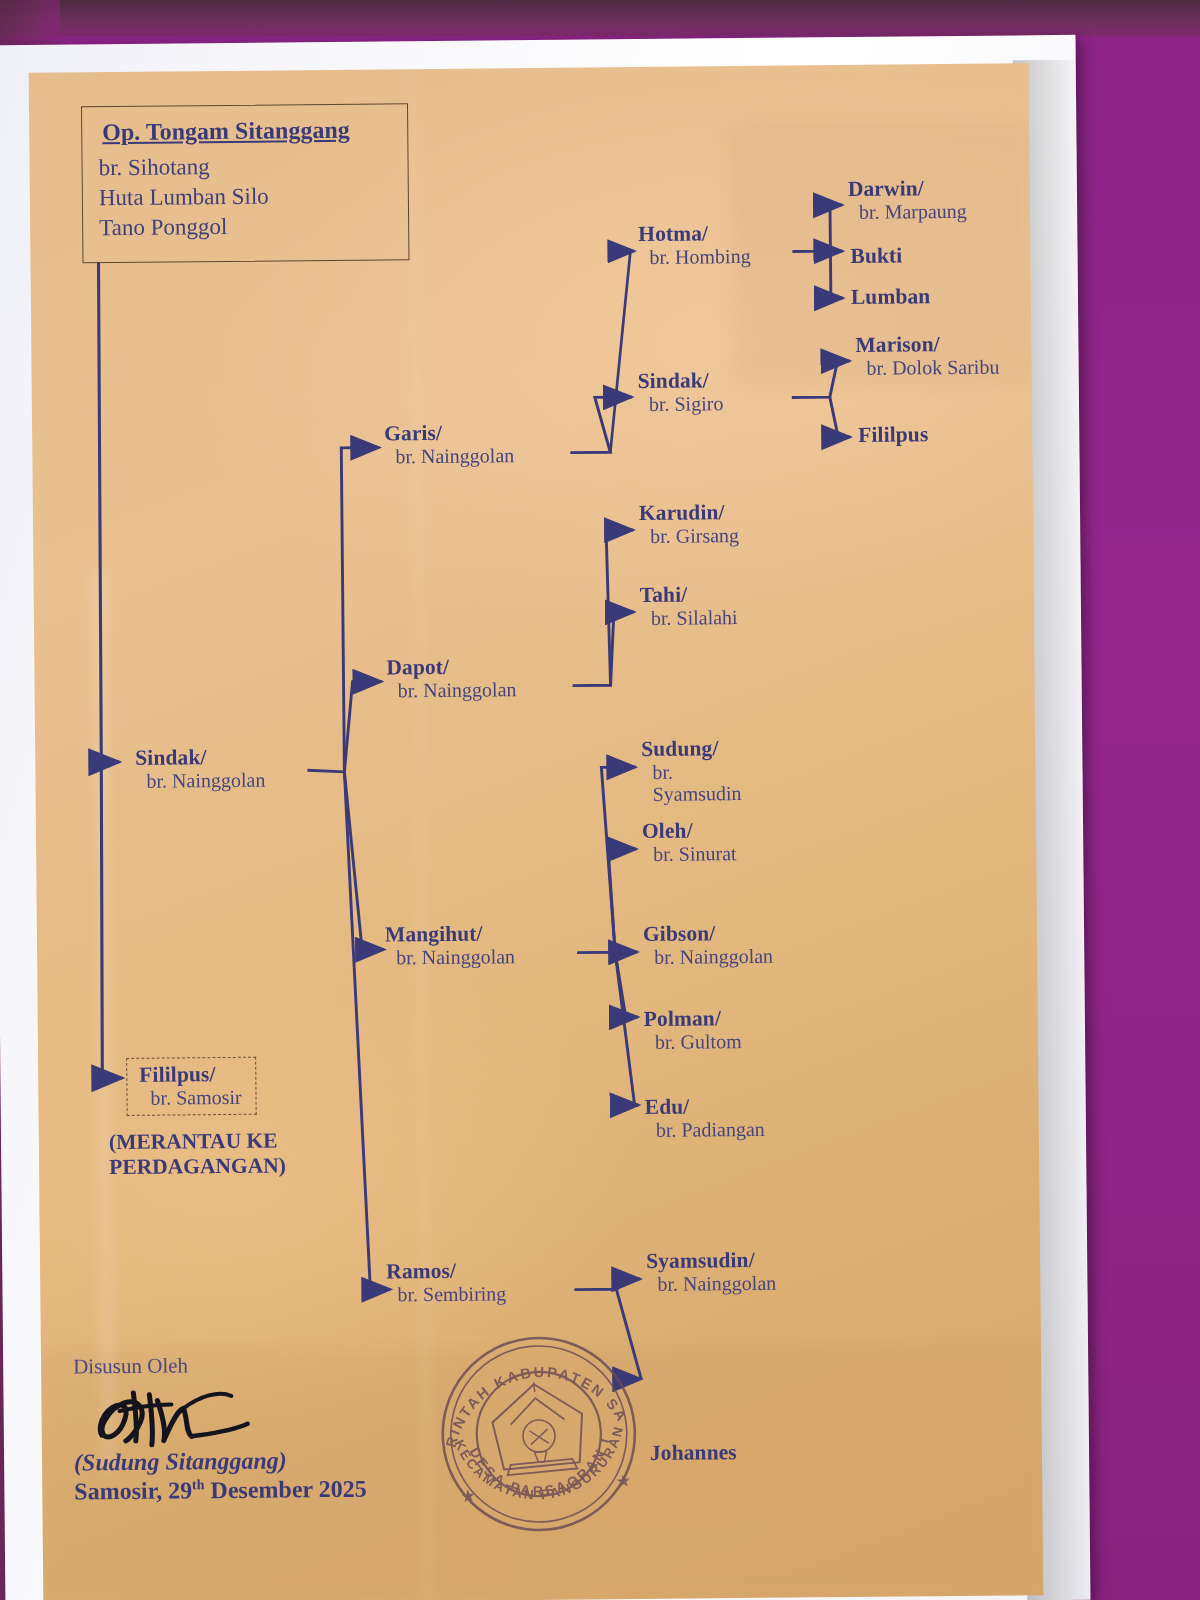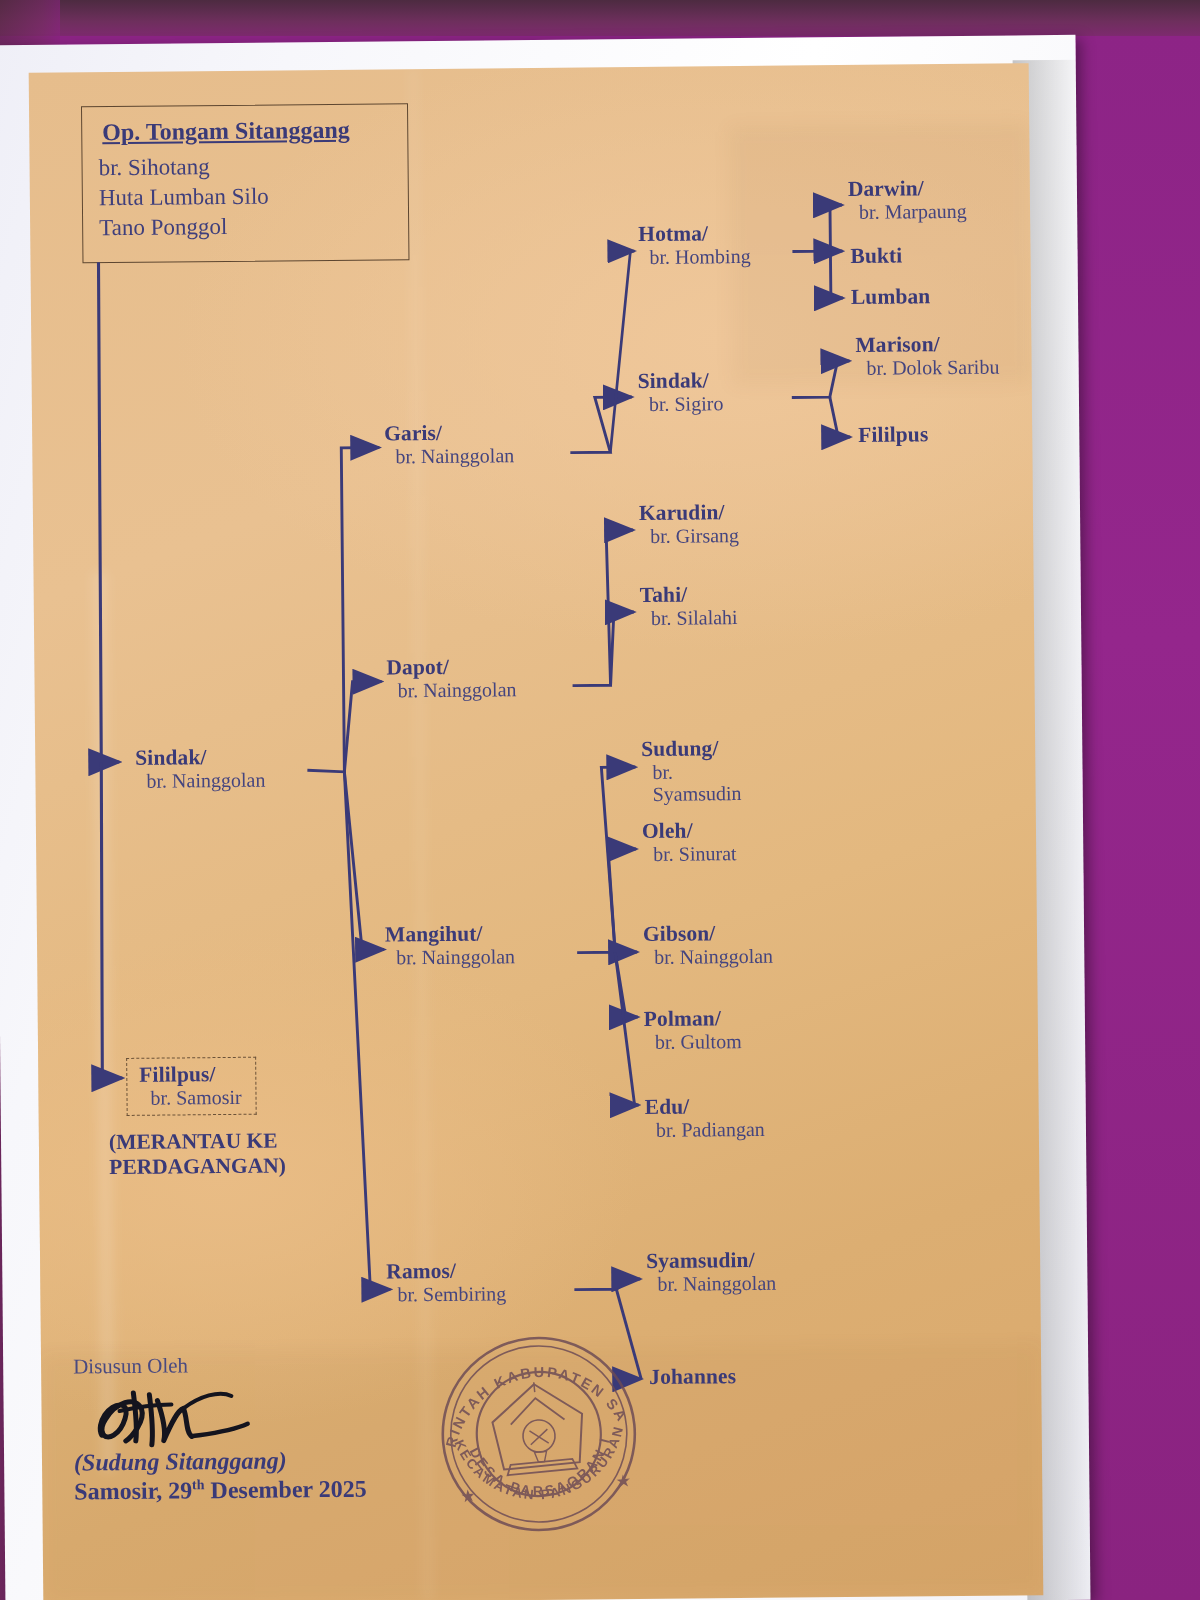--- a/index.html
+++ b/index.html
@@ -239,21 +239,21 @@
 
   <div class="node single" style="left:826px;top:358px;">
     <span class="nm">Fililpus</span>
   </div>
 
   <div class="node" style="left:606px;top:1182px;">
     <span class="nm">Syamsudin/</span>
     <span class="br">br. Nainggolan</span>
   </div>
 
-  <div class="node single" style="left:608px;top:1298px;">
+  <div class="node single" style="left:608px;top:1374px;">
     <span class="nm">Johannes</span>
   </div>
 
   <div id="foot" style="left:32px;top:1282px;">
     <div class="disusun">Disusun Oleh</div>
     <svg class="sigimg" width="290" height="78" viewBox="0 0 290 78">
       <g fill="none" stroke="#14141e" stroke-linecap="round" stroke-linejoin="round">
         <path d="M22,60 C16,48 30,28 42,30 C52,32 44,54 34,60 C24,66 18,56 26,44 C36,28 56,20 62,34 C66,46 52,62 46,66" stroke-width="5"></path>
         <path d="M54,18 C56,36 58,52 56,66" stroke-width="5"></path>
         <path d="M40,36 C58,32 76,30 92,30" stroke-width="4"></path>

